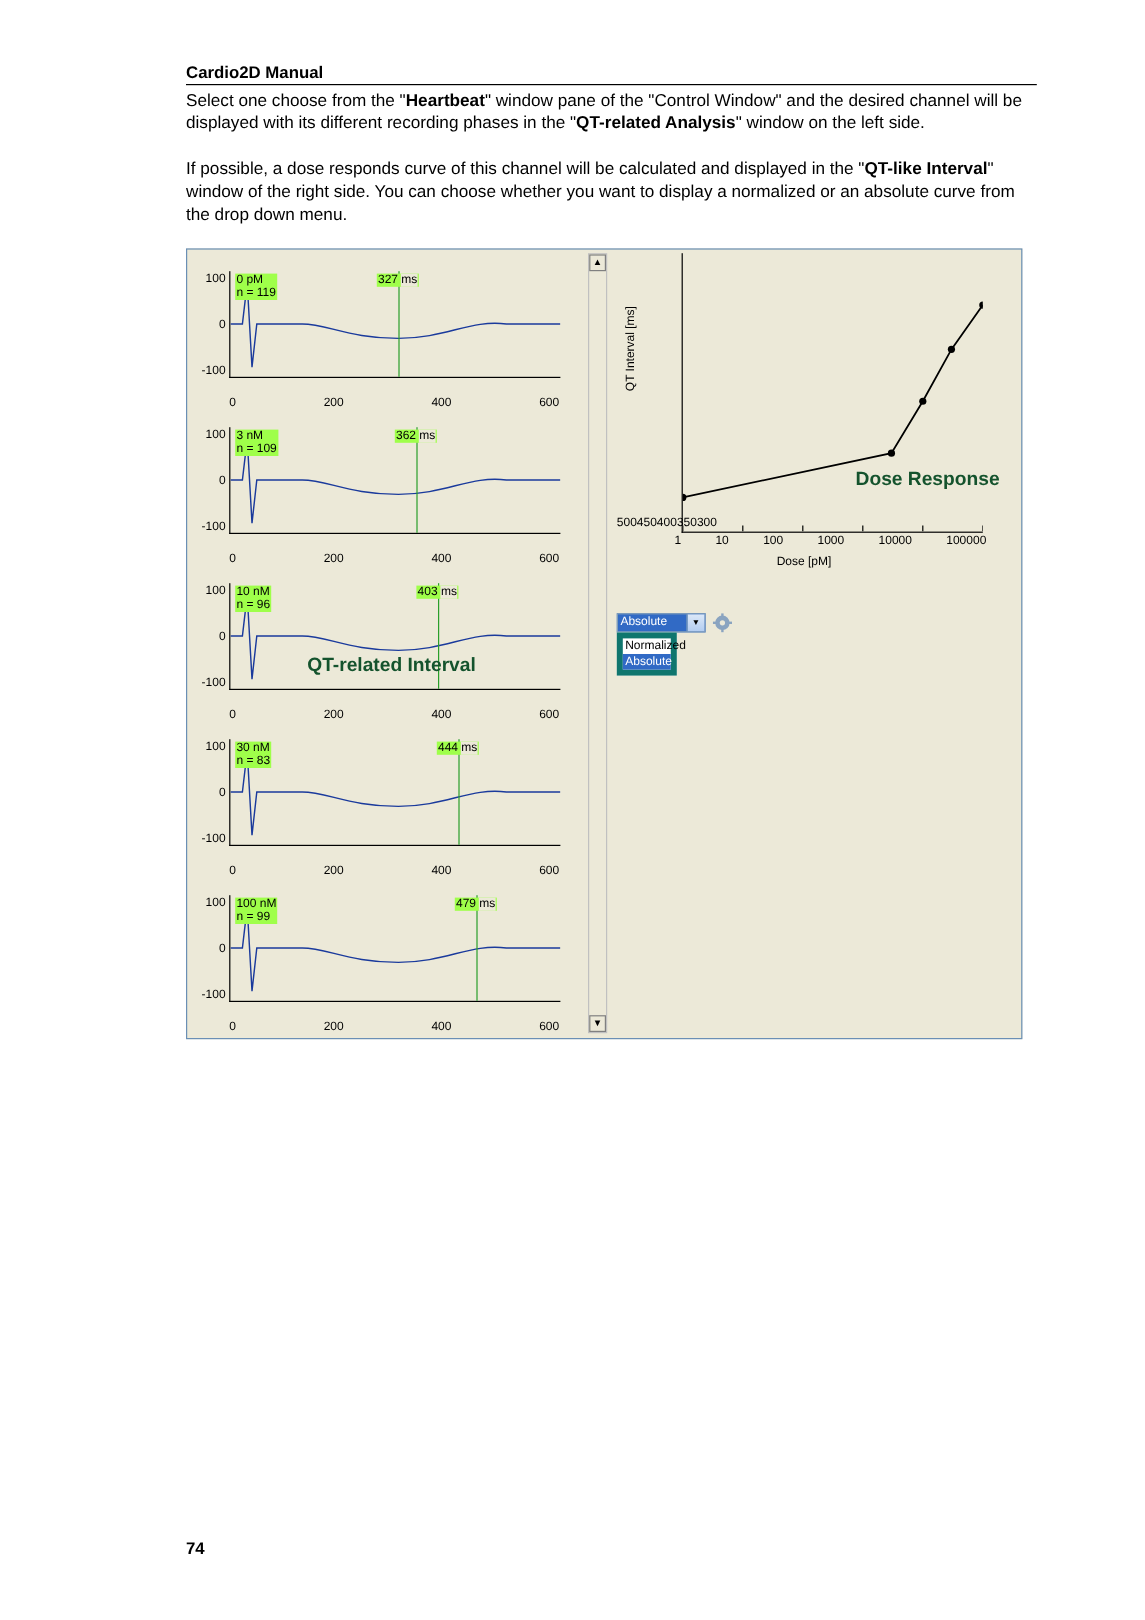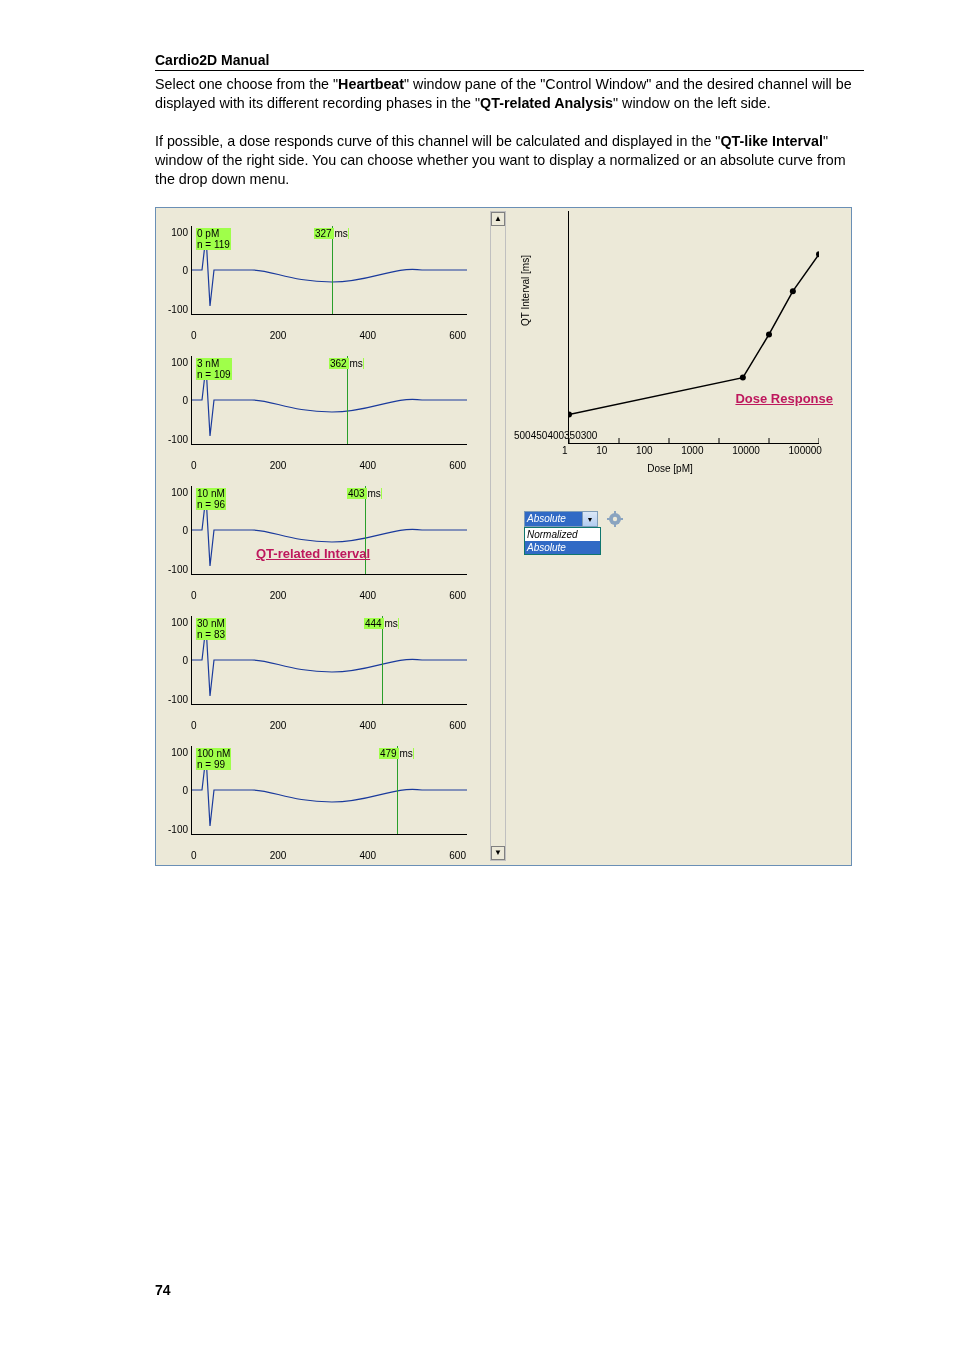--- a/index.html
+++ b/index.html
@@ -218,53 +218,51 @@
     position:absolute;
     left: 0; width:100%;
     top: 252px;
     text-align:center;
     font-size:10px;
   }
   .overlay-label {
     position:absolute;
     font-family: Verdana, sans-serif;
     font-weight: bold;
-    font-size: 13px;
-    color:#be185d;
+    font-size: 16px;
+    color:#14532d;
     background: rgba(255,255,255,0);
     padding: 2px 4px;
-    text-decoration: underline;
   }
 
   .drop-section {
     margin-top: 38px;
-    margin-left: 14px;
-    font-style: italic;
+    margin-left: 4px;
   }
   .combo {
     display:flex;
     width: 74px;
     border:1px solid #7f9db9;
     background:#316ac5;
     color:#fff;
     font-size:10px;
     height:16px;
     box-sizing:border-box;
   }
   .combo .txt { flex:1; padding: 1px 2px; }
   .combo .arrow {
     width:14px; background:linear-gradient(#dbe8f8,#b3cdf1);
     border-left:1px solid #7f9db9;
     color:#000;
     display:flex;align-items:center;justify-content:center;
     font-size:7px;
   }
   .combo-list {
-    width: 77px;
-    border:1px solid #0f766e;
+    width: 50px;
+    border:5px solid #0f766e;
     background:#fff;
     font-size:10px;
     box-sizing:border-box;
   }
   .combo-list div { padding: 0 2px; line-height:13px; }
   .combo-list .sel { background:#316ac5; color:#fff; }
   .gear {
     display:inline-block;
     margin-left: 6px;
     vertical-align:top;

